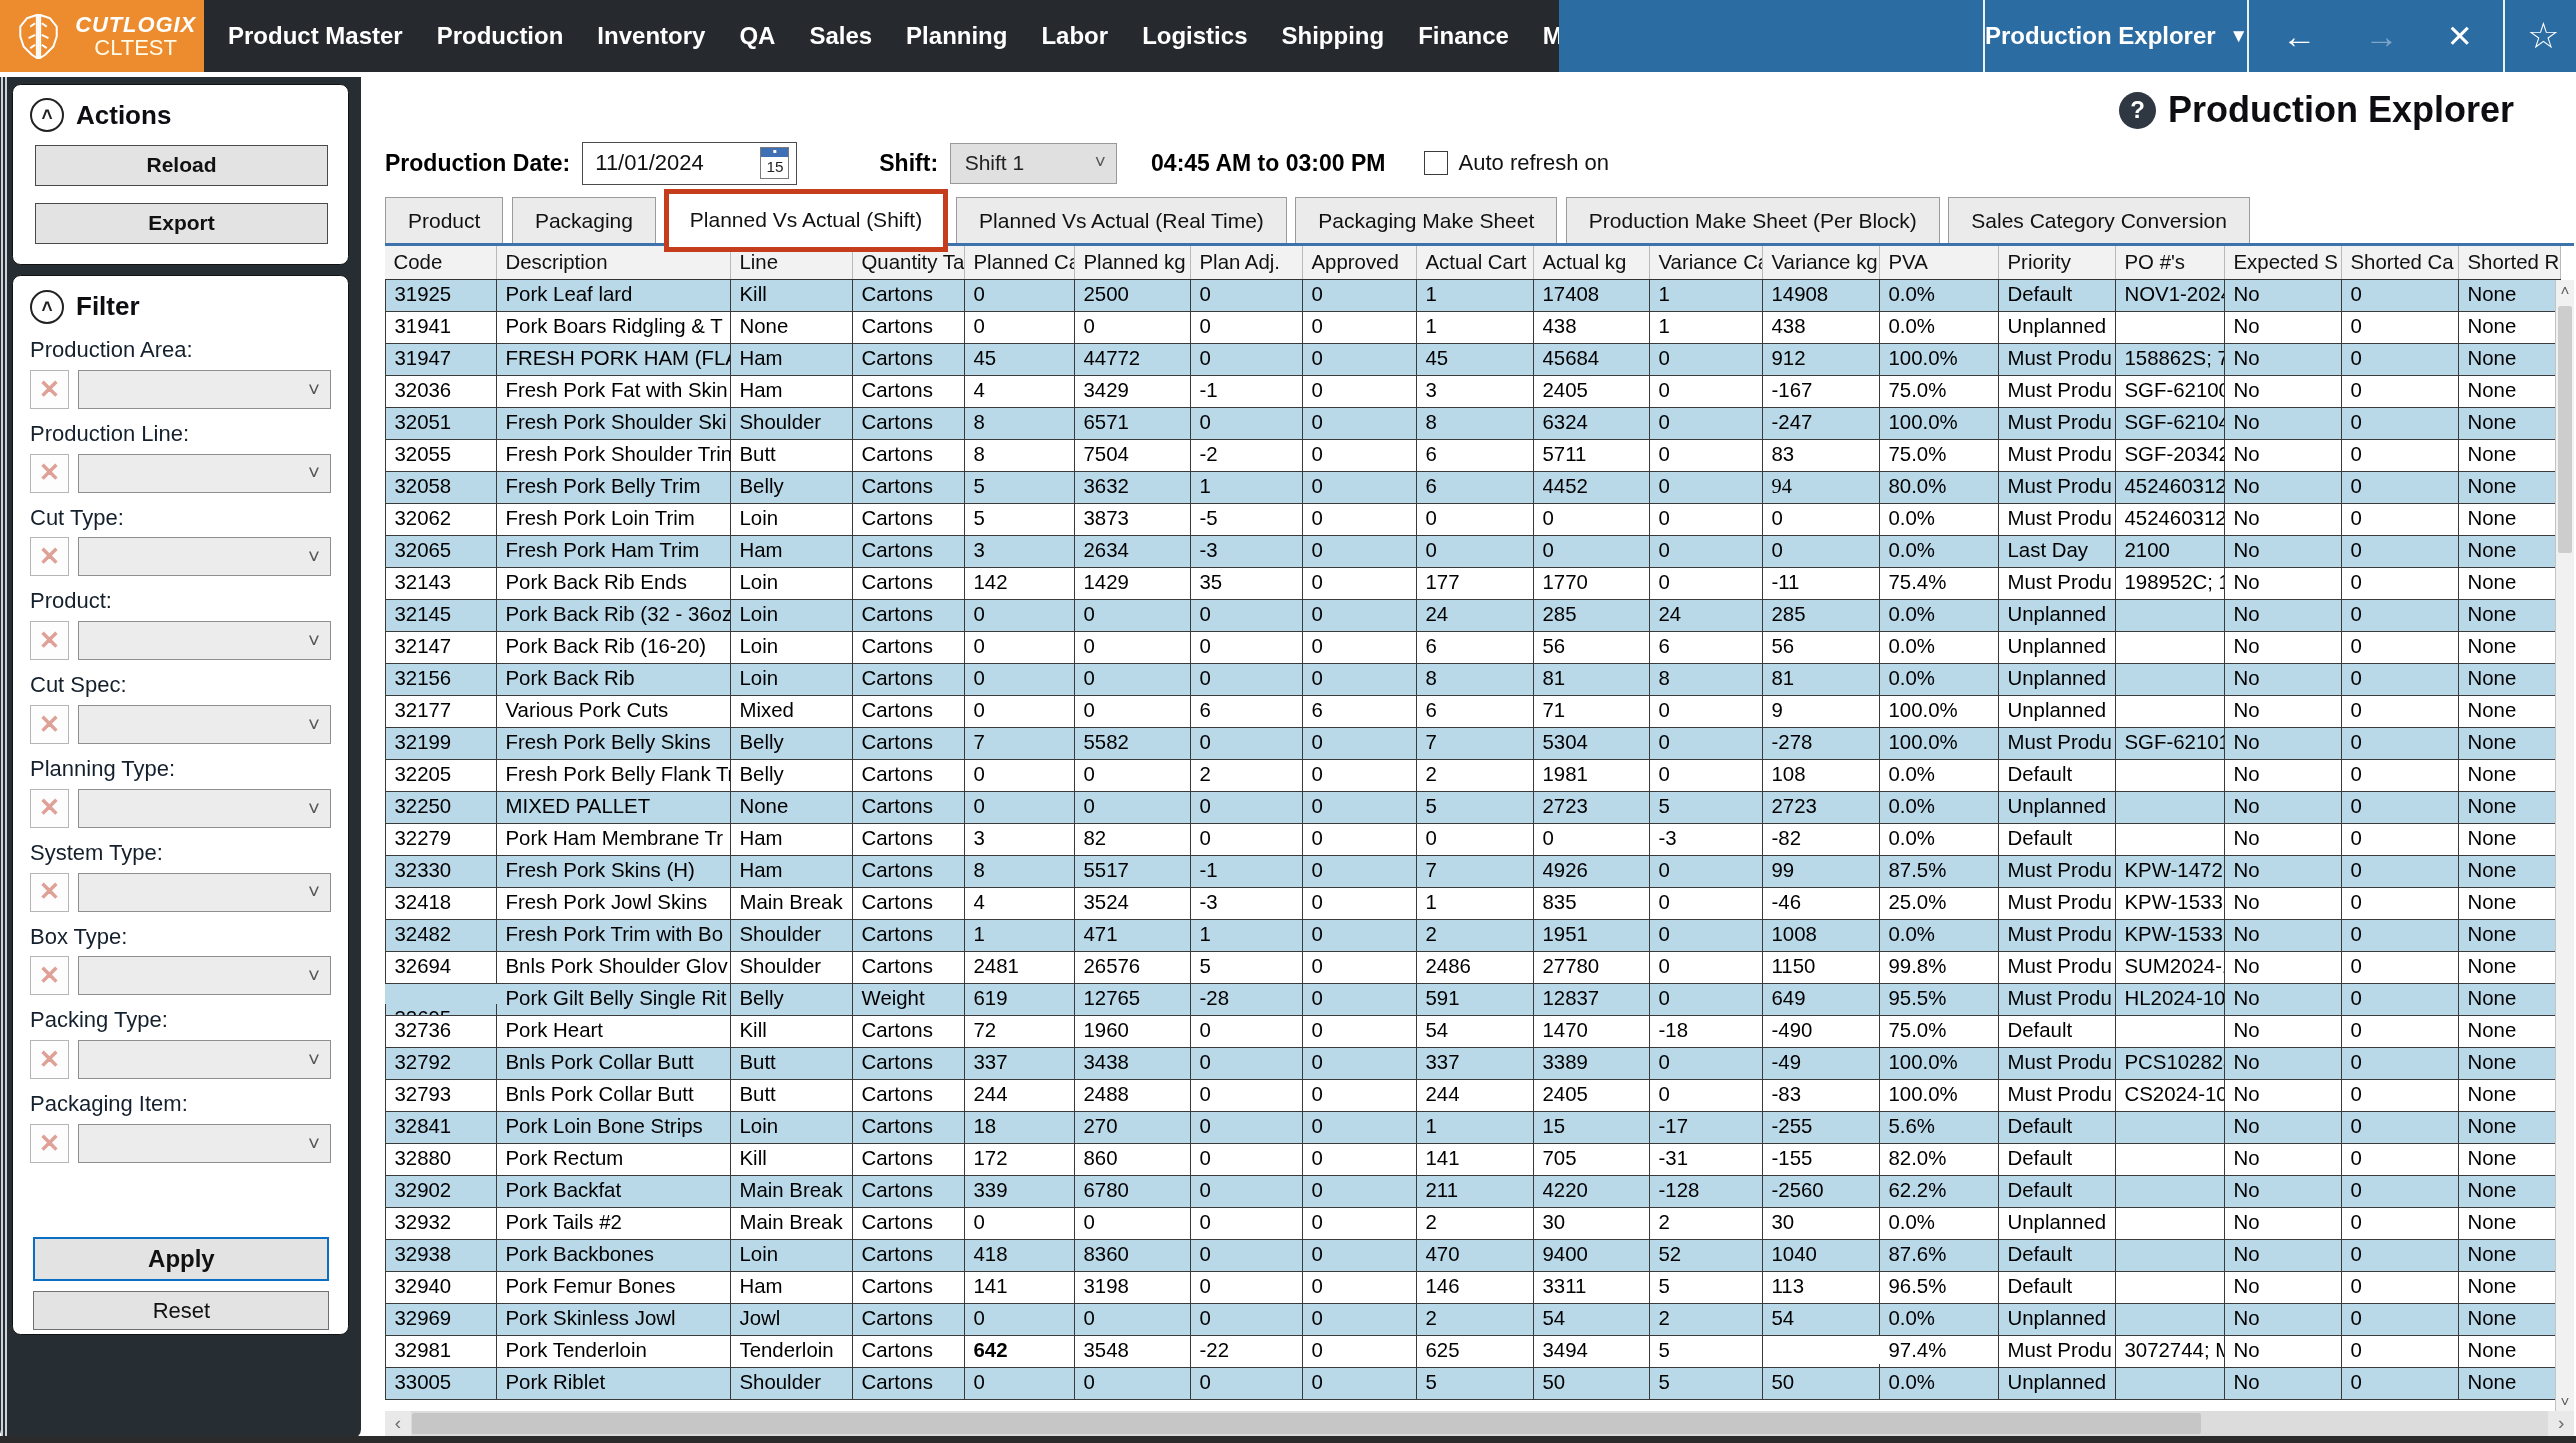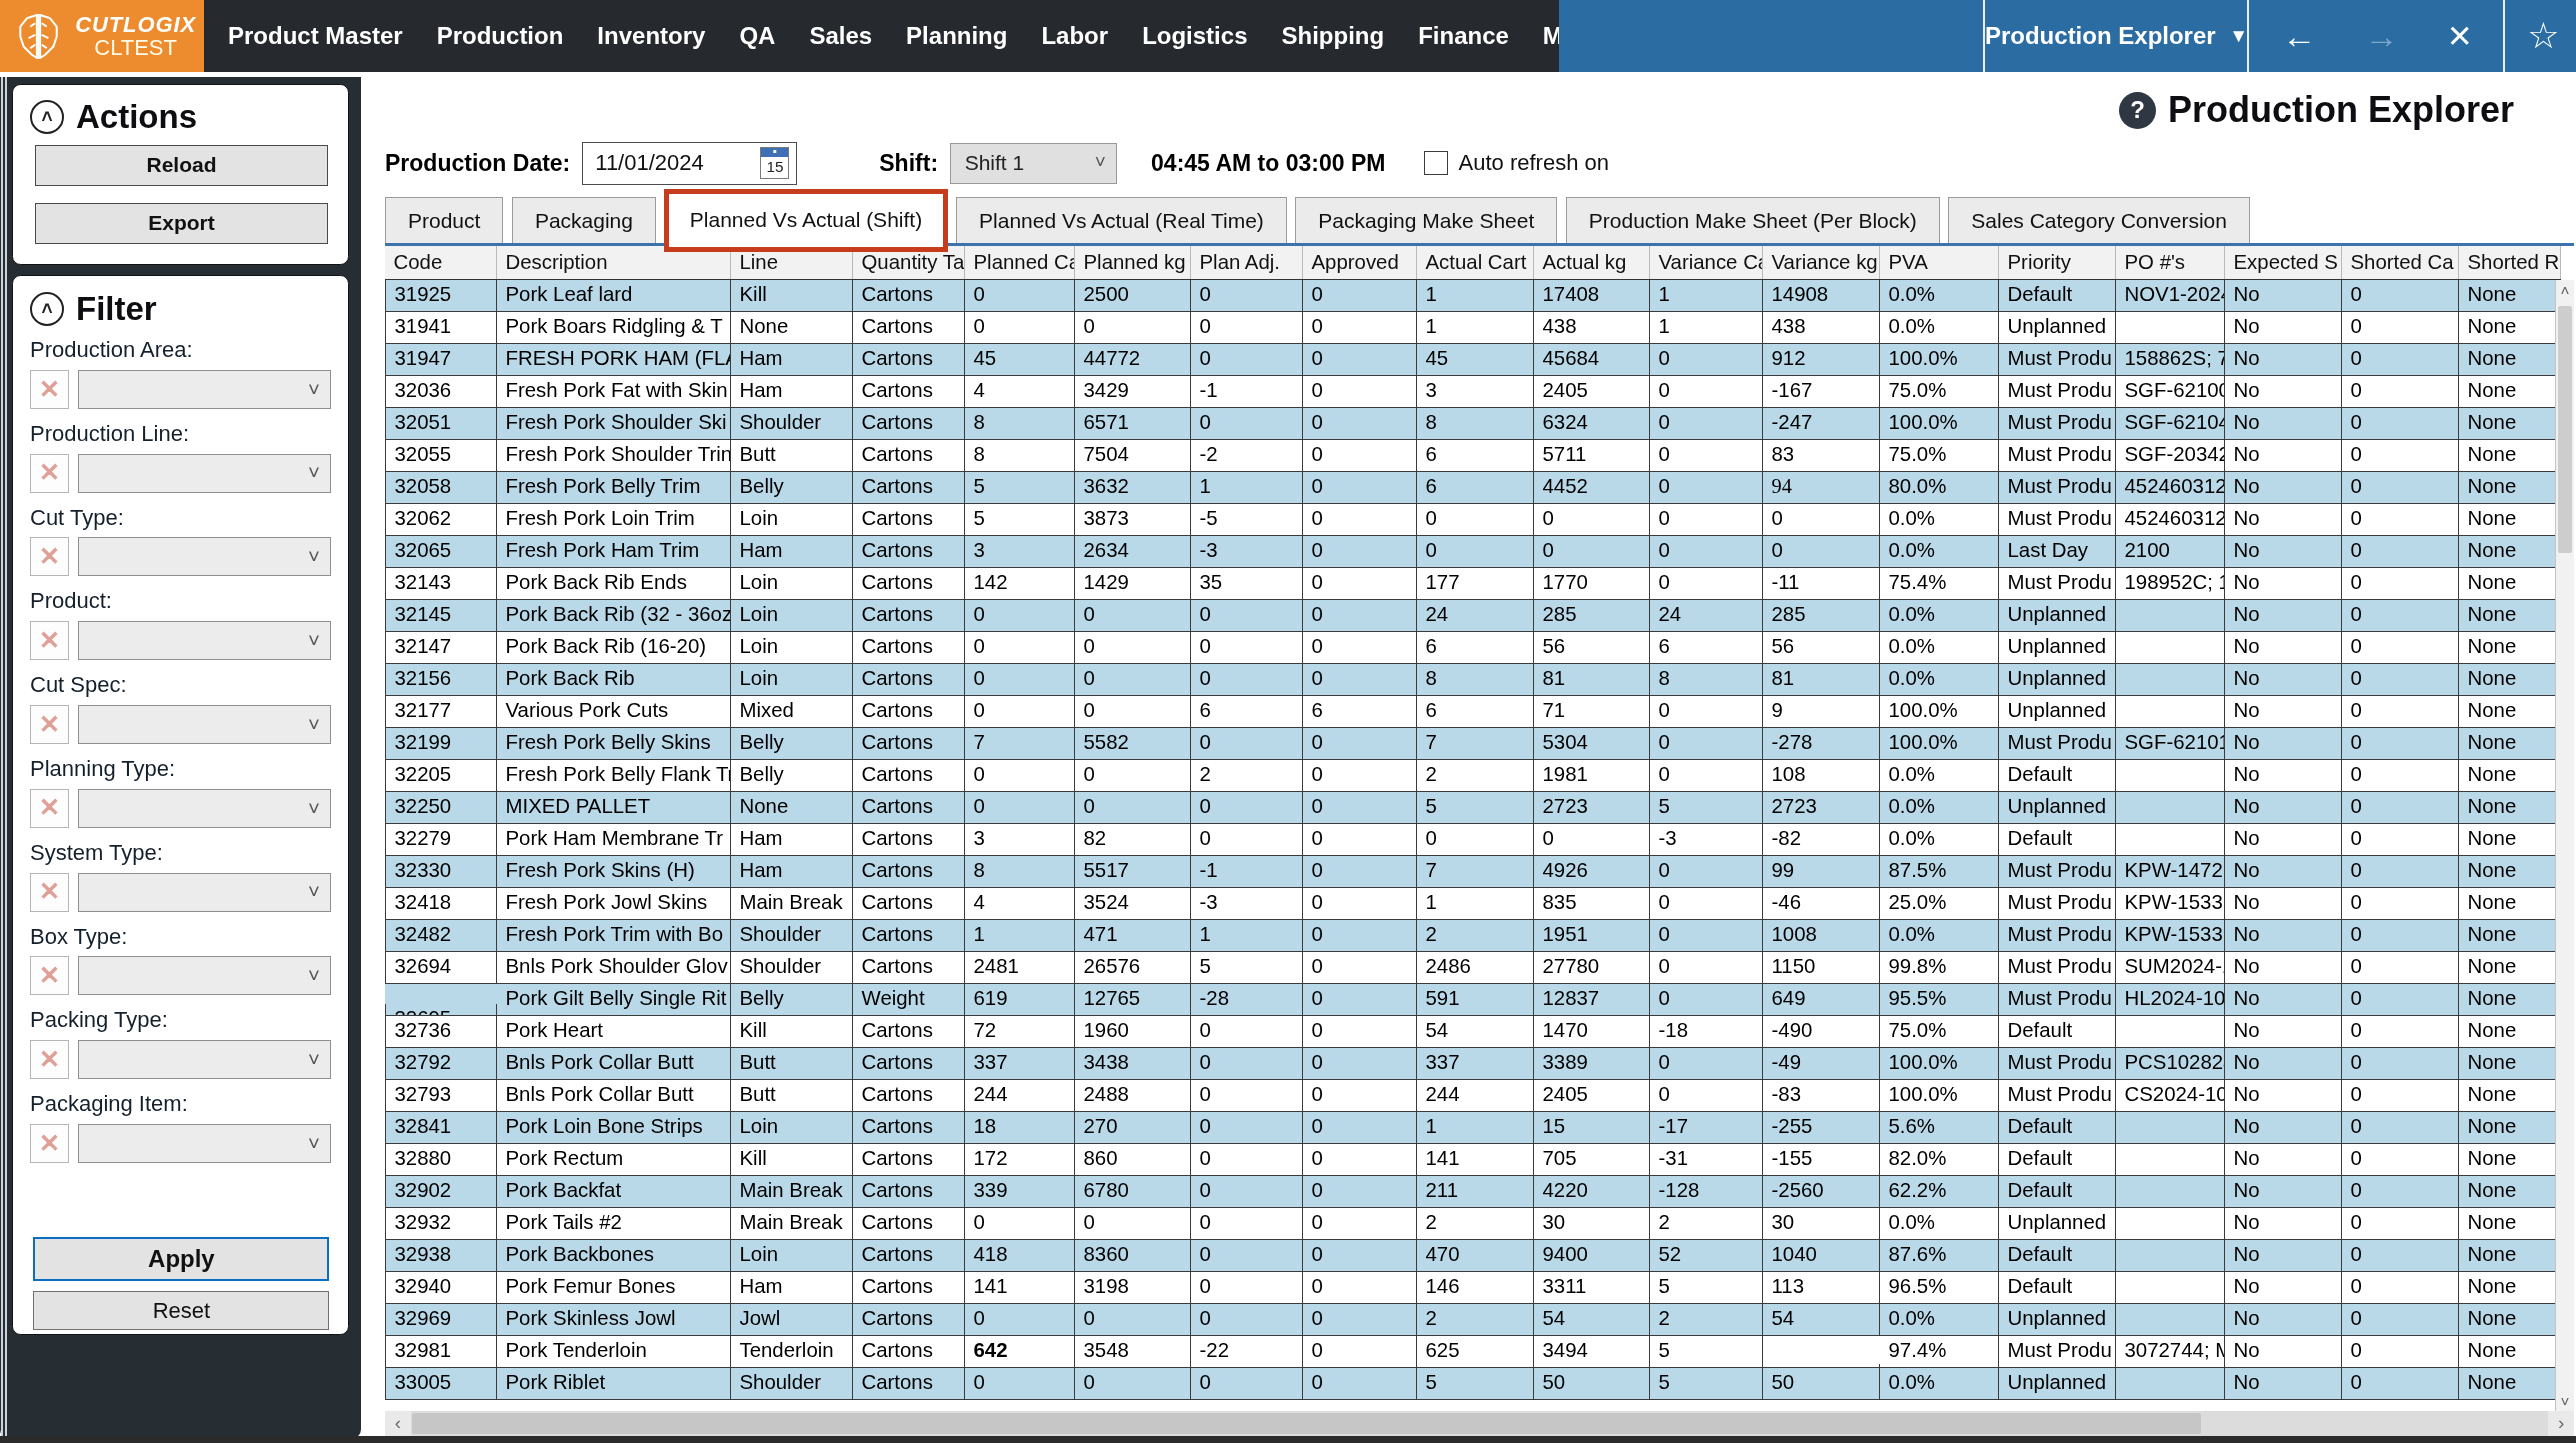--- a/index.html
+++ b/index.html
@@ -31,21 +31,21 @@
   .fav-star { position:absolute; left:952px; top:0; width:65px; height:72px; display:flex; align-items:center; justify-content:center; font-size:36px; color:#fff; cursor:pointer; }
 
   
   .sidebar { position:absolute; left:0; top:77px; width:361px; height:1361px; background:#262d33; border-radius:0 0 8.5px 8.5px; }
   .rail-line { position:absolute; top:0; width:1.7px; height:100%; background:#cdd3d8; }
   .panel { position:absolute; left:12px; width:337px; background:#ffffff; border-radius:8.5px; border:0.9px solid #111; }
   .panel-actions { top:6.8px; height:181px; }
   .panel-filter { top:198px; height:1060px; }
   .panel-head { display:flex; align-items:center; gap:12px; padding:13.6px 0 0 17px; }
   .chev-circle { width:34px; height:34px; border:2.6px solid #222; border-radius:50%; display:flex; align-items:center; justify-content:center; font-size:19px; font-weight:bold; color:#222; cursor:pointer; }
-  .panel-title { font-size:33px; font-weight:bold; color:#0d0d12; }
+  .panel-title { font-size:26px; font-weight:bold; color:#0d0d12; }
   .act-btn { position:absolute; left:22px; width:293px; height:41px; background:#e3e3e3; border:1.7px solid #4a4a4a; font-size:21px; font-weight:bold; color:#111; cursor:pointer; font-family:"Liberation Sans",sans-serif; }
   .act-btn.reload { top:60px; }
   .act-btn.export { top:118px; }
 
   .filter-fields { position:absolute; left:0; top:61px; width:100%; }
   .ffield { padding:0 17px; margin-bottom:12px; }
   .ffield .flabel { font-size:22px; color:#15202d; margin-bottom:6.8px; display:block; }
   .fctrl { display:flex; gap:8.5px; align-items:center; }
   .xbtn { width:39px; height:39px; background:#fdfdfd; border:0.9px solid #b5b5b5; color:#dfa197; font-size:25.6px; font-weight:bold; display:flex; align-items:center; justify-content:center; cursor:pointer; line-height:1; }
   .fselect { flex:1; height:39px; background:#ececec; border:0.9px solid #8f8f8f; position:relative; cursor:pointer; }

